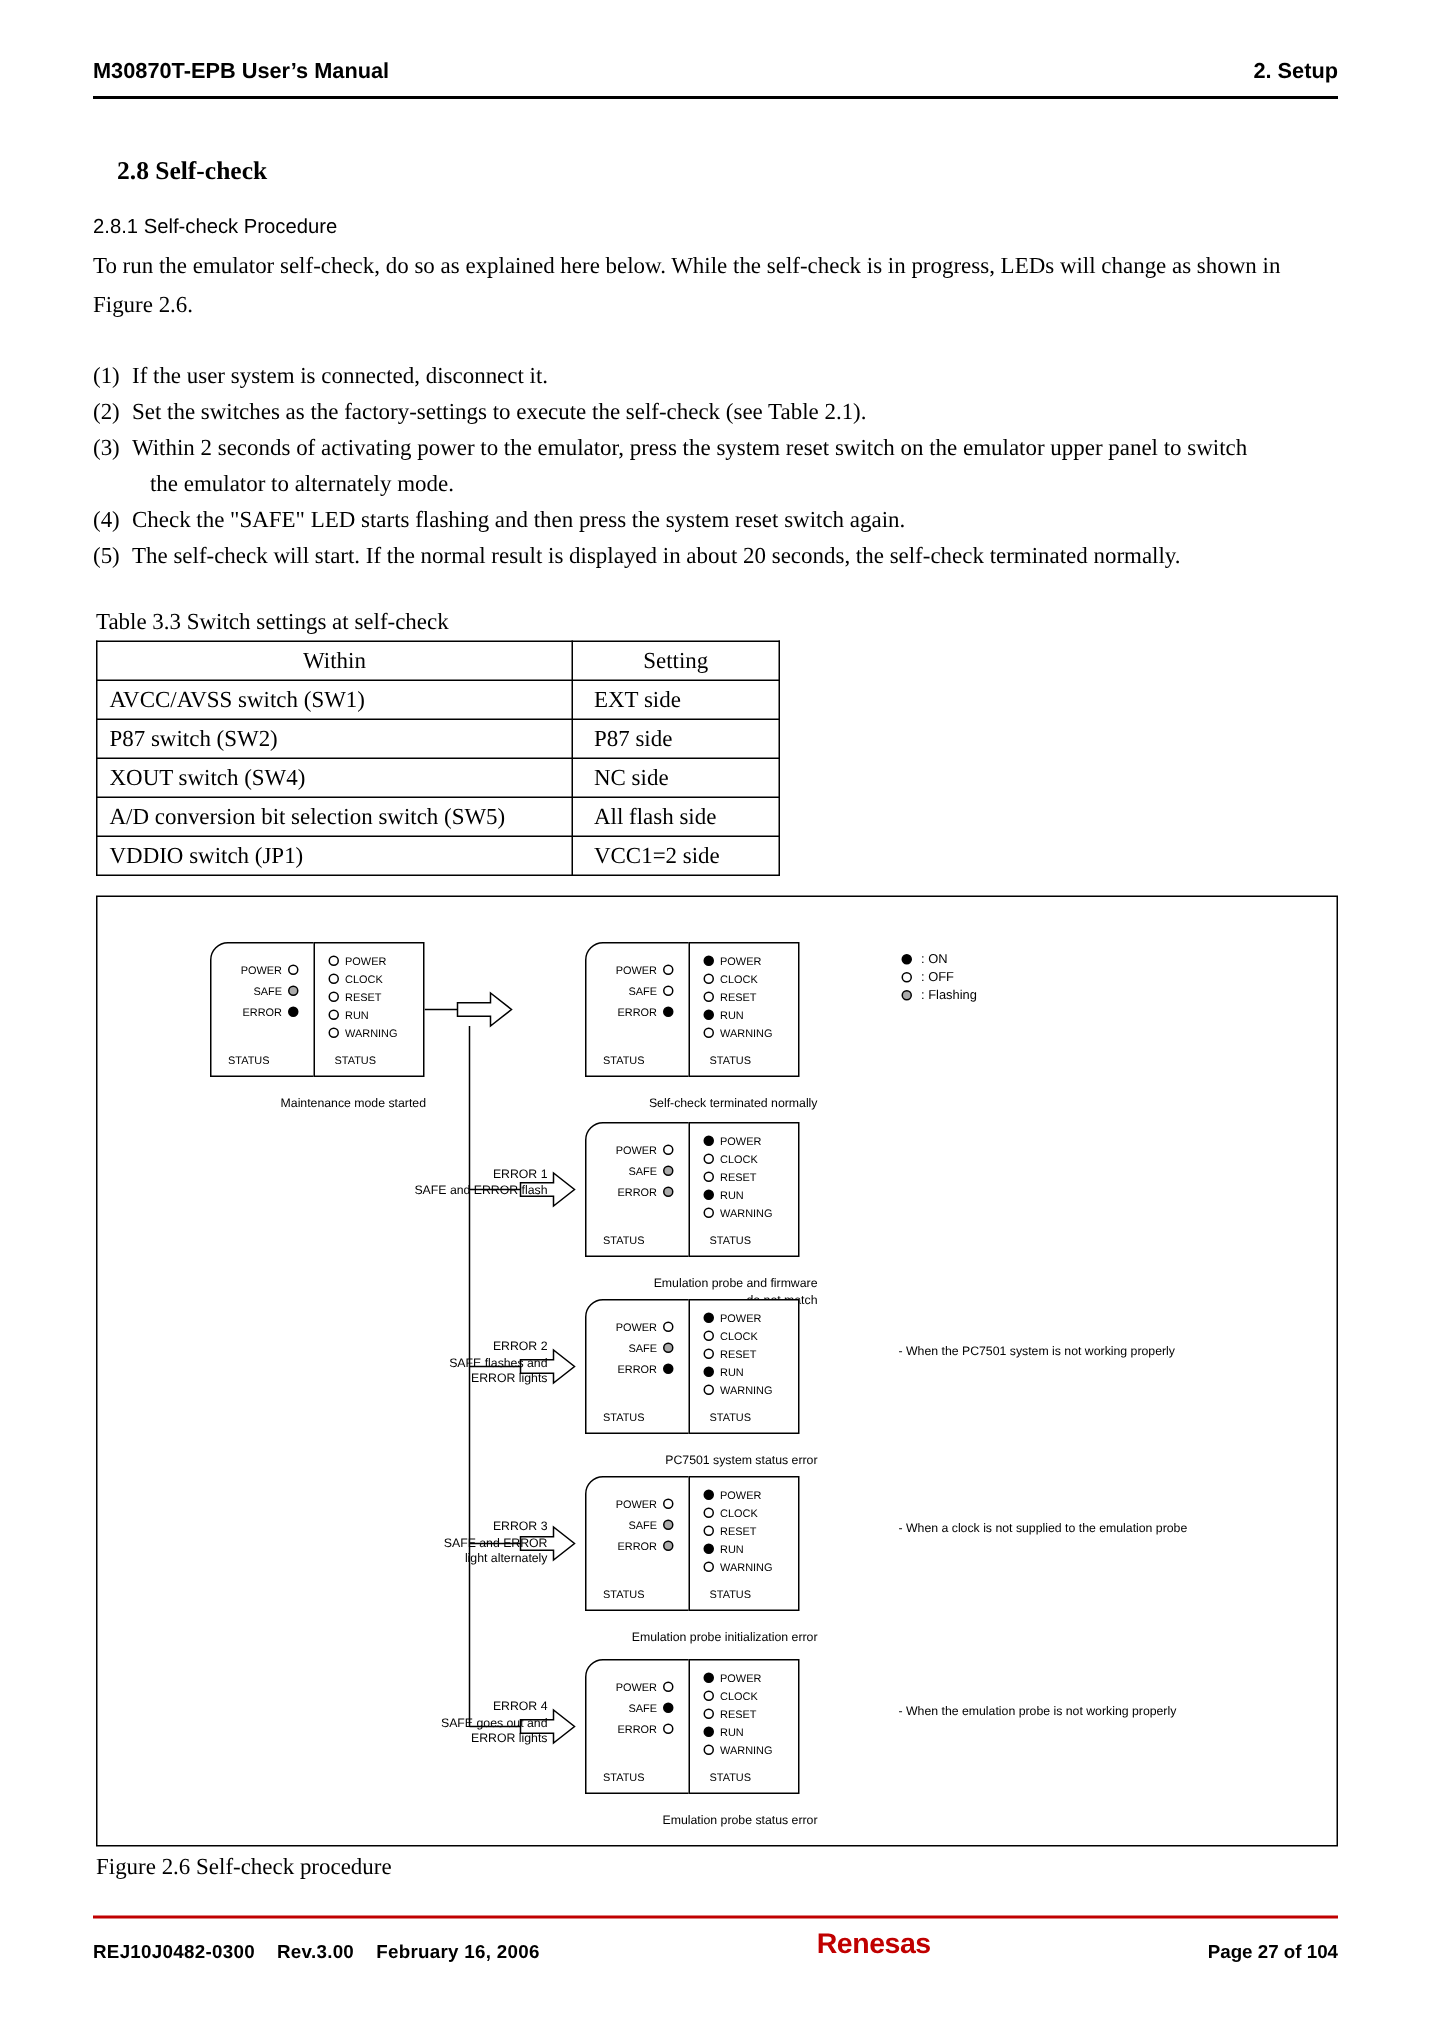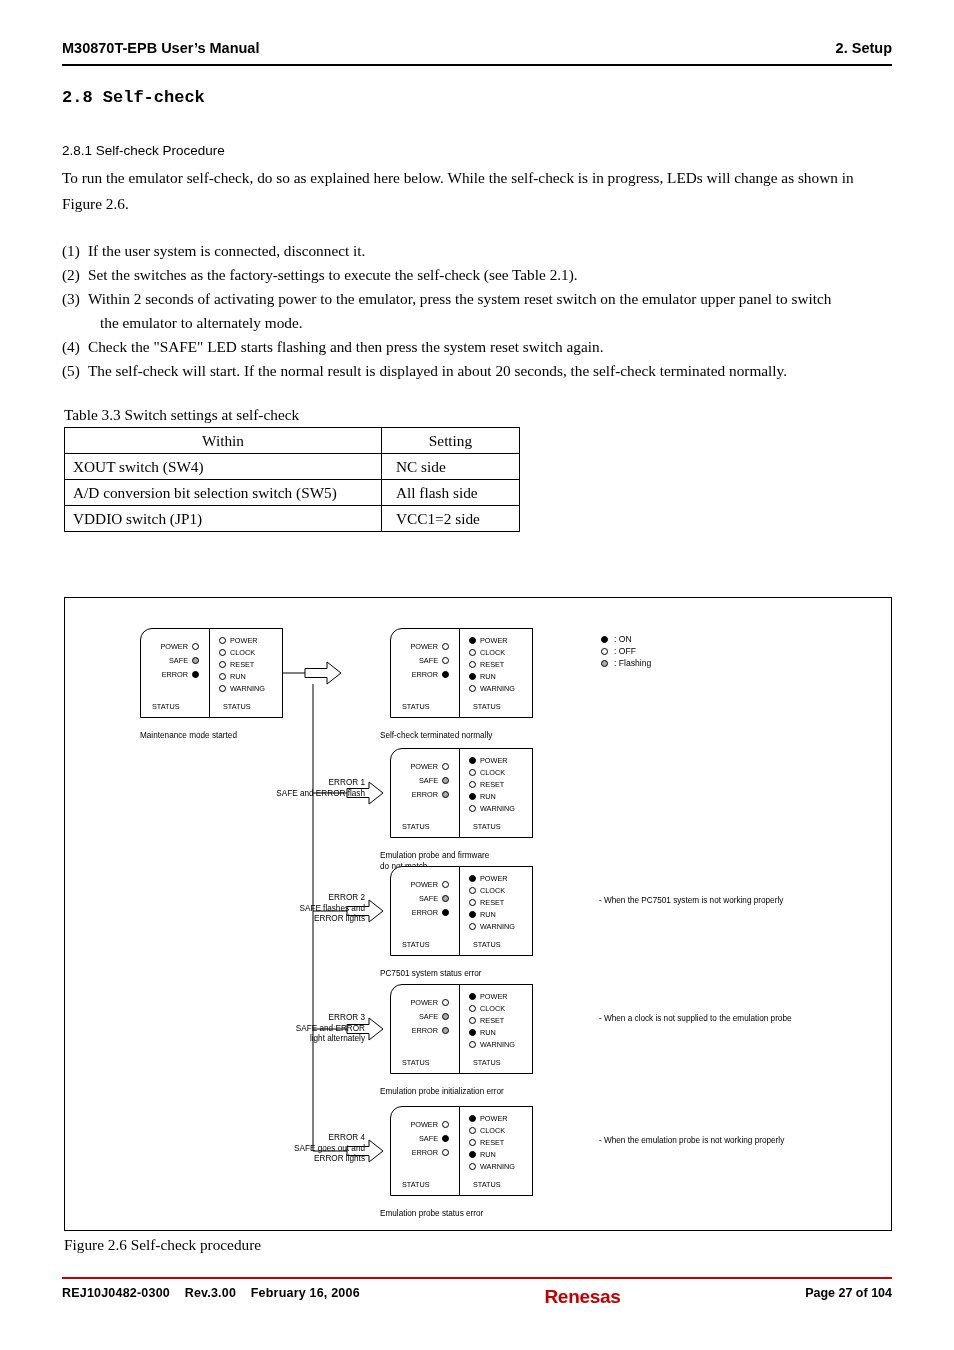--- a/index.html
+++ b/index.html
@@ -23,35 +23,35 @@
   .hdr-rule {
     position:absolute; left:62px; top:64px; width:830px; height:2px; background:#000;
   }
 
   
   .ftr-rule {
     position:absolute; left:62px; top:1277px; width:830px; height:2px; background:#c00000;
   }
   .ftr {
     position:absolute; left:62px; top:1286px; width:830px;
-    display:flex; justify-content:space-between; align-items:flex-start;
+    display:flex; justify-content:space-between; align-items:flex-end;
     font-family:"Liberation Sans", sans-serif;
     font-size:12.5px; font-weight:bold;
   }
   .ftr-left { letter-spacing:0.2px; }
   .ftr-logo {
     color:#c00000; font-size:19px; font-weight:bold;
     font-family:"Liberation Sans", sans-serif; letter-spacing:-0.3px;
   }
   .ftr-right { font-weight:bold; }
 
   
   h2.sec {
-    position:absolute; left:62px; top:88px; margin:0;
-    font-family:Liberation Mono, monospace;
+    position:absolute; left:62px; top:88px; margin:16px;
+    font-family:Liberation Serif, serif;
     font-size:17px; font-weight:bold;
   }
   h3.subsec {
     position:absolute; left:62px; top:143px; margin:0;
     font-family:"Liberation Sans", sans-serif;
     font-size:13.5px; font-weight:normal;
   }
   .para {
     position:absolute; left:62px; top:165px; width:828px;
     font-size:15.3px; line-height:26px;
@@ -134,21 +134,21 @@
   }
 
   .figtext {
     position:absolute;
     font-family:"Liberation Sans", sans-serif;
     font-size:8.2px;
     color:#000;
     white-space:pre-line;
     line-height:10.5px;
   }
-  .figtext.center { text-align:left; }
+  .figtext.center { text-align:right; }
   .figtext.right { text-align:right; }
 
   .legend {
     position:absolute;
     font-family:"Liberation Sans", sans-serif;
     font-size:8.6px;
   }
   .legend .lrow { display:flex; align-items:center; height:12px; }
   .legend .lrow .led { margin-right:6px; }
 </style>
@@ -193,20 +193,28 @@
   <div class="tbl-caption">Table 3.3 Switch settings at self-check</div>
   <table class="sw">
     <thead>
       <tr>
         <th class="c1">Within</th>
         <th class="c2">Setting</th>
       </tr>
     </thead>
     <tbody>
       <tr>
+        <td class="c1">AVCC/AVSS switch (SW1)</td>
+        <td class="c2">EXT side</td>
+      </tr>
+      <tr>
+        <td class="c1">P87 switch (SW2)</td>
+        <td class="c2">P87 side</td>
+      </tr>
+      <tr>
         <td class="c1">XOUT switch (SW4)</td>
         <td class="c2">NC side</td>
       </tr>
       <tr>
         <td class="c1">A/D conversion bit selection switch (SW5)</td>
         <td class="c2">All flash side</td>
       </tr>
       <tr>
         <td class="c1">VDDIO switch (JP1)</td>
         <td class="c2">VCC1=2 side</td>

